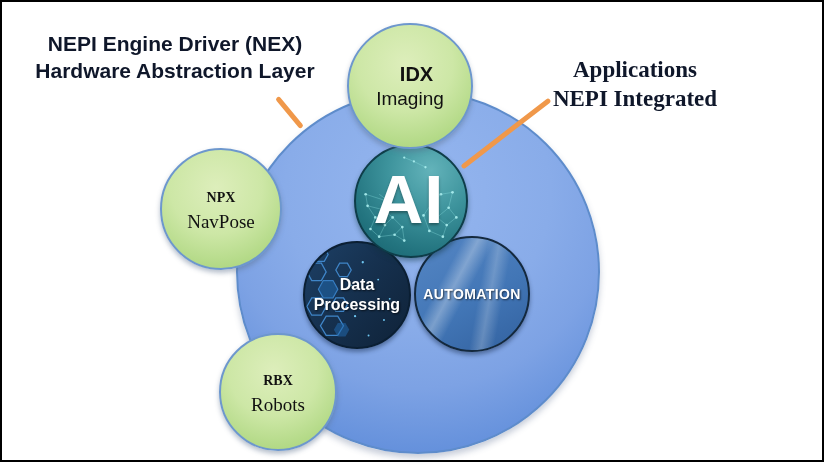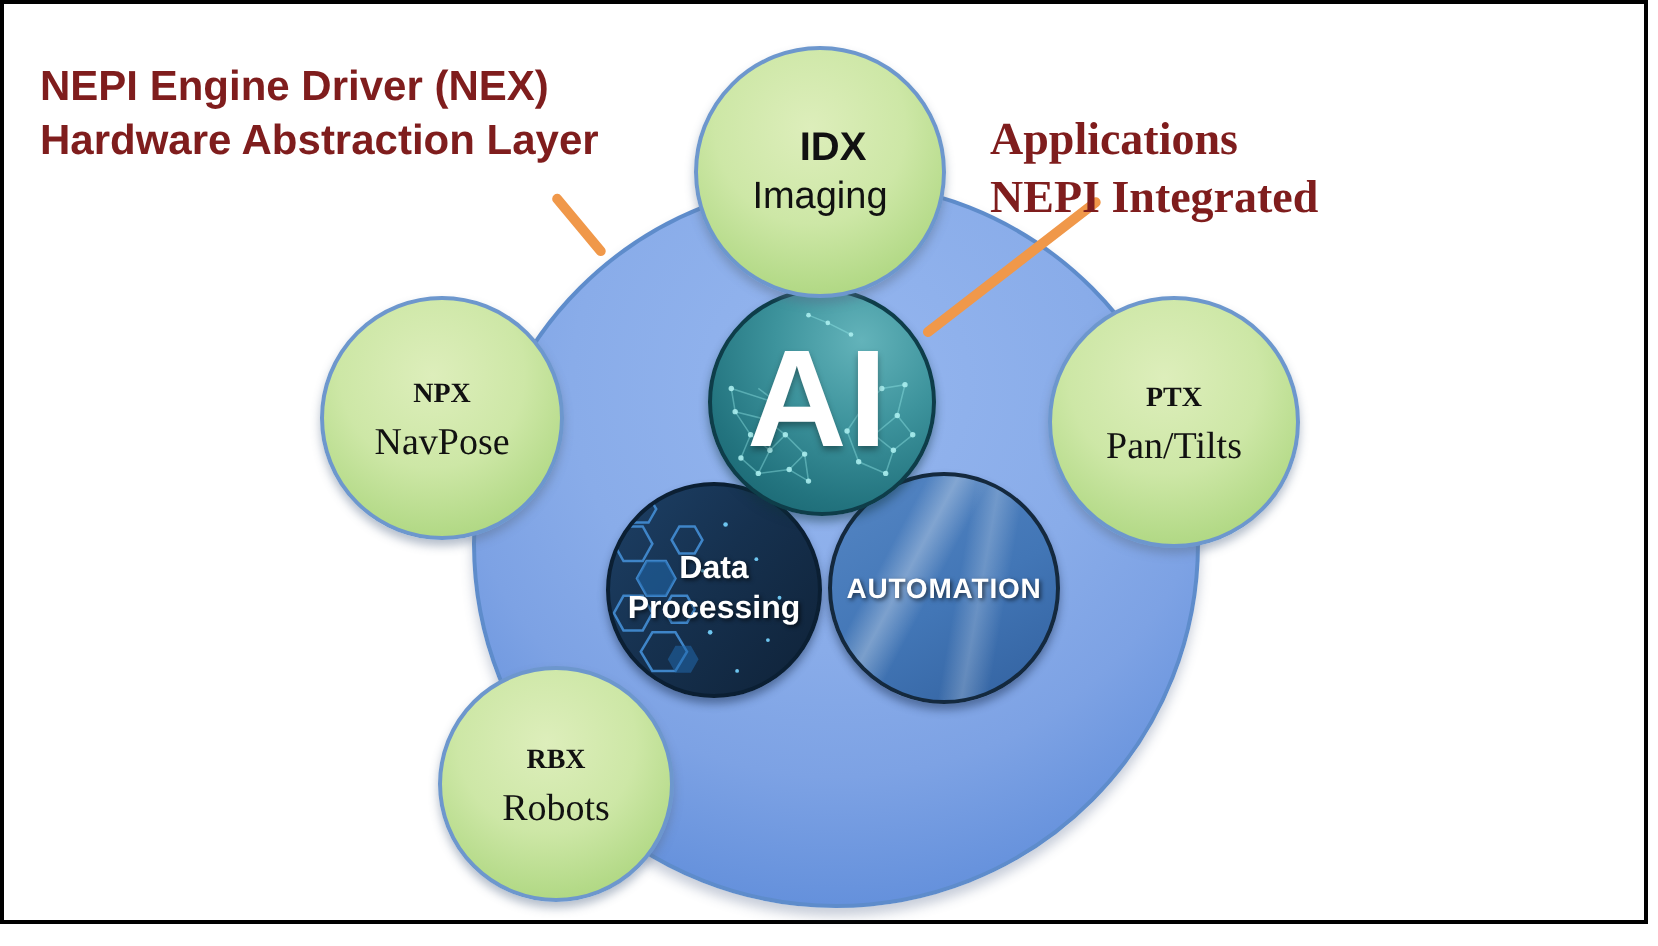--- a/index.html
+++ b/index.html
@@ -82,21 +82,21 @@
   .module .name    { font-size:19px; line-height:24px; }
   .module.serif .acronym, .module.serif .name { font-family:"Liberation Serif", serif; }
   .module.sans  .acronym { font-size:20px;margin-left:13px; }
   .module.sans  .name    { font-size:19px; }
   .m-idx { left:347px; top:23px;  width:126px; height:126px; }
   .m-npx { left:160px; top:148px; width:122px; height:122px; }
   .m-ptx { left:524px; top:148px; width:126px; height:126px; }
   .m-rbx { left:219px; top:333px; width:118px; height:118px; }
   .m-lsx { left:495px; top:327px; width:126px; height:126px; }
   
-  .label { position:absolute; color:#7f1d1d; z-index:8; }
+  .label { position:absolute; text-align:center; color:#0f172a; z-index:8; }
   .label-hal {
     left:20px; top:30px; width:310px;
     font-family:"Liberation Sans", sans-serif;
     font-weight:bold; font-size:21px; line-height:27px;
   }
   .label-apps {
     left:495px; top:55px; width:280px;
     font-family:"Liberation Serif", serif;
     font-weight:bold; font-size:23px; line-height:29px;
   }
@@ -196,24 +196,20 @@
   <div class="module sans m-idx">
     <span class="acronym">IDX</span>
     <span class="name">Imaging</span>
   </div>
 
   <div class="module serif m-npx">
     <span class="acronym">NPX</span>
     <span class="name">NavPose</span>
   </div>
 
-  <div class="module serif m-ptx">
-    <span class="acronym">PTX</span>
-    <span class="name">Pan/Tilts</span>
-  </div>
 
   <div class="module serif m-rbx">
     <span class="acronym">RBX</span>
     <span class="name">Robots</span>
   </div>
 
 
   <div class="label label-hal">
     <div>NEPI Engine Driver (NEX)</div>
     <div>Hardware Abstraction Layer</div>

